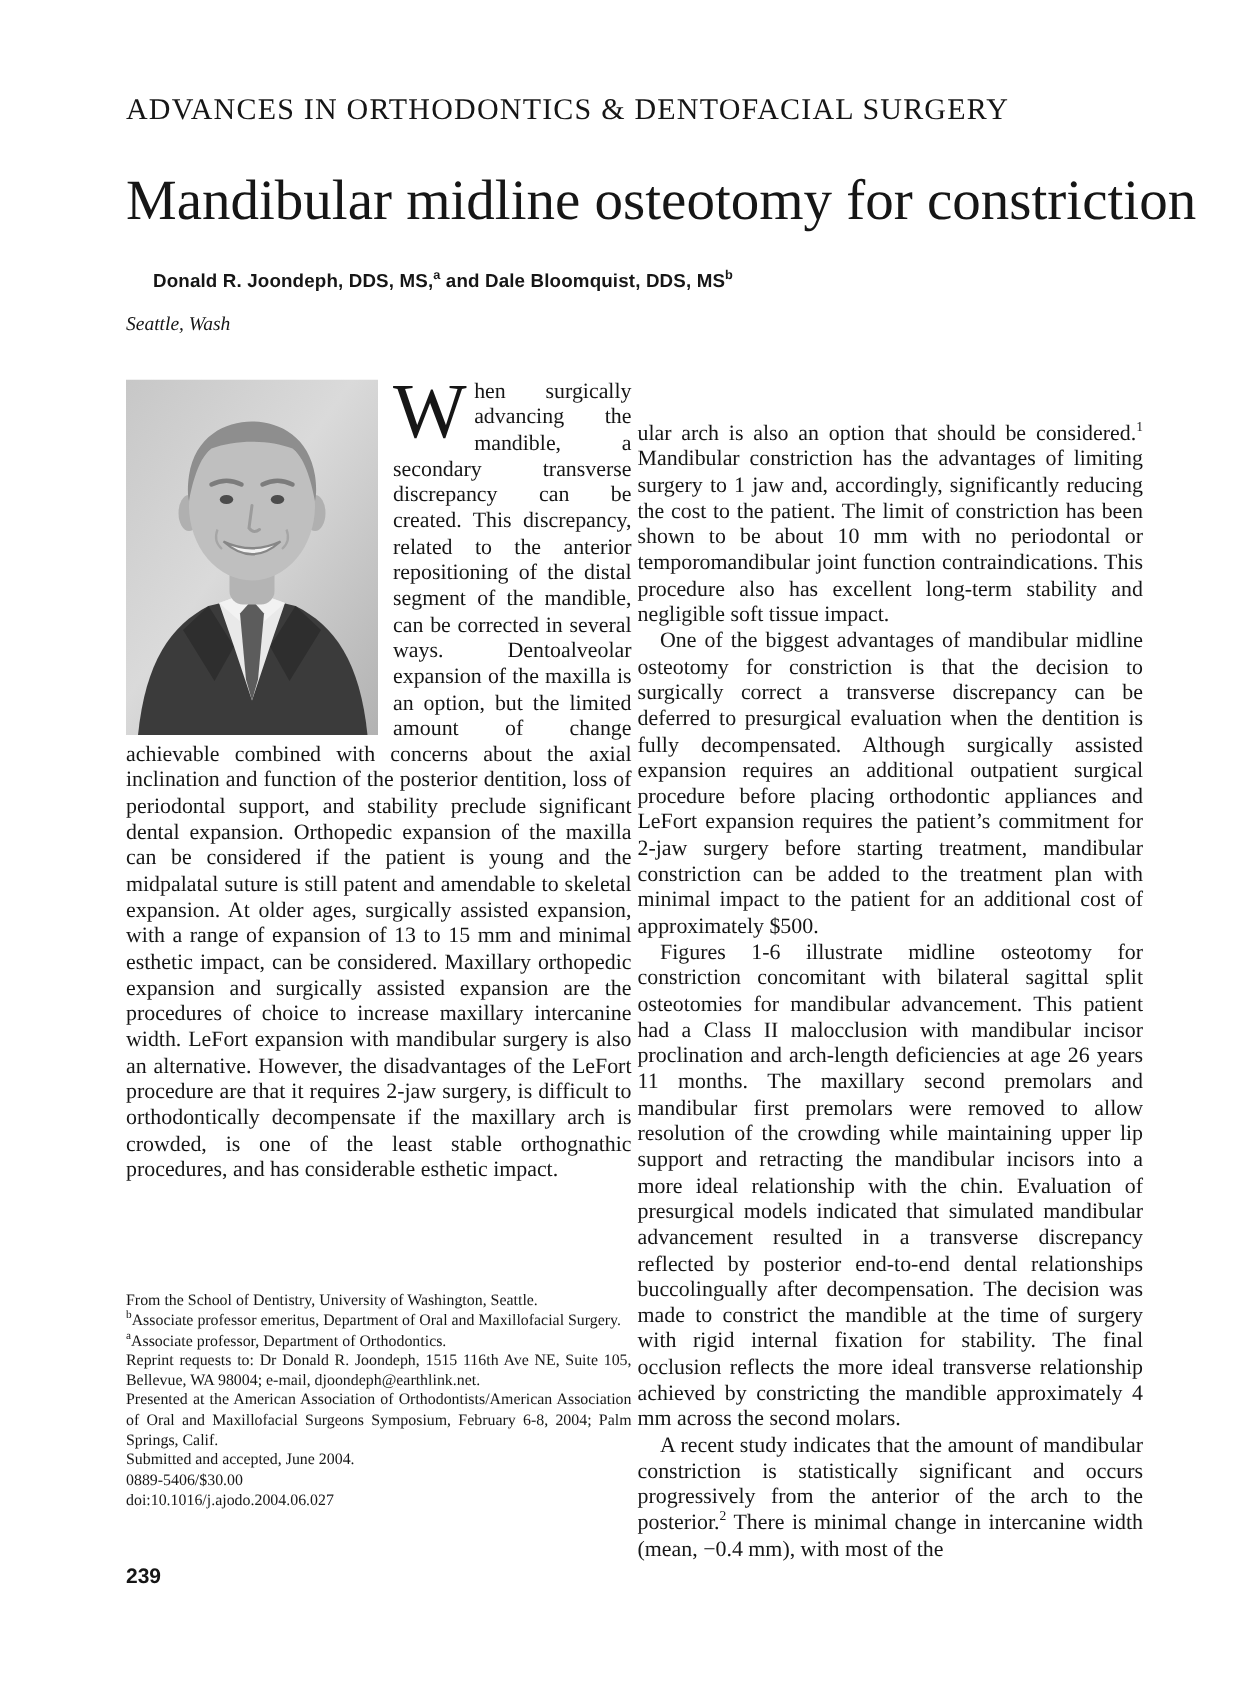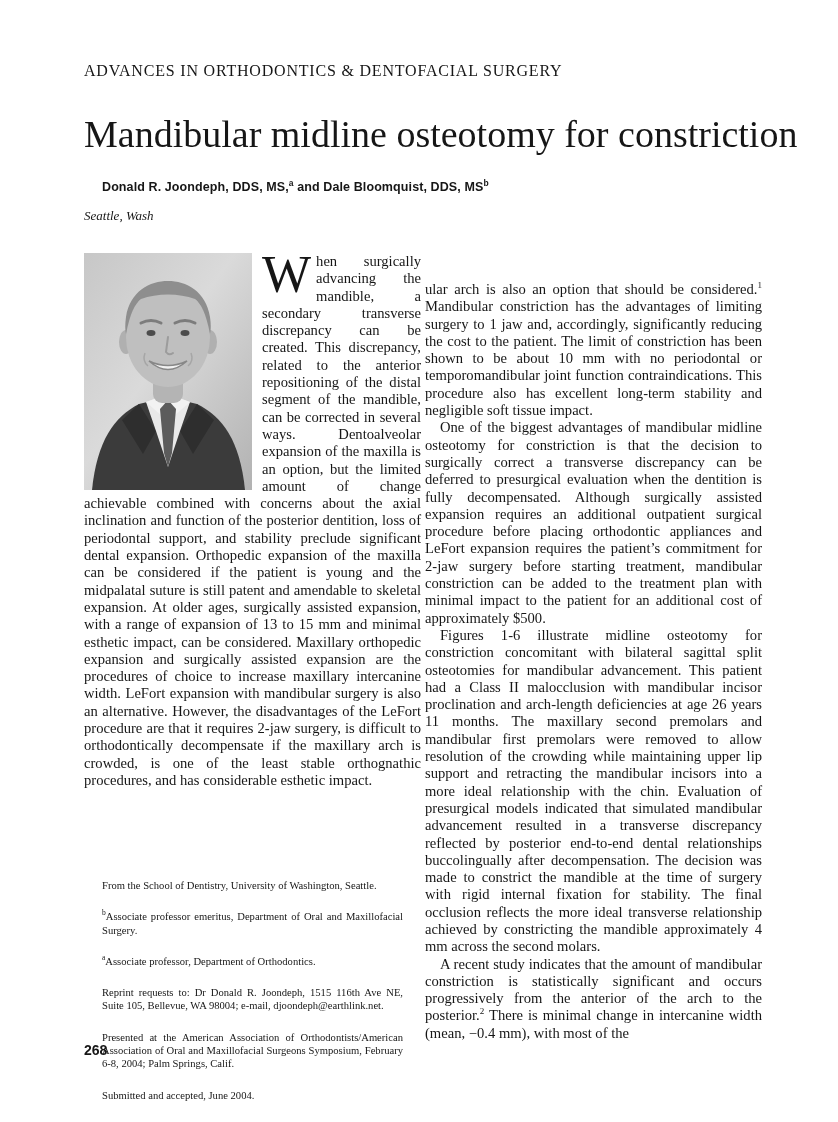--- a/index.html
+++ b/index.html
@@ -1,20 +1,20 @@
 <!DOCTYPE html>
 <html><head>
 <meta charset="utf-8">
 <style>
   html,body{margin:0;padding:0;background:#ffffff;}
   body{width:838px;height:1122px;position:relative;font-family:"Liberation Serif",serif;color:#161616;
        -webkit-font-smoothing:antialiased;}
   .page{position:absolute;inset:0;width:838px;height:1122px;background:#fff;overflow:hidden;}
 
-  .running-head{position:absolute;left:84px;top:62px;font-size:16px;letter-spacing:0.8px;white-space:nowrap;}
+  .running-head{position:absolute;left:84px;top:62px;font-size:20px;letter-spacing:0.8px;white-space:nowrap;}
 
   .article-title{position:absolute;left:84px;top:116px;margin:0;font-size:38px;font-weight:400;
                  line-height:36px;white-space:nowrap;}
 
   .authors{position:absolute;left:84px;top:180px;font-family:"Liberation Sans",sans-serif;
            font-weight:700;font-size:12.5px;letter-spacing:0.1px;white-space:nowrap;padding-left:18px;}
   .authors sup{font-size:8.5px;}
   .location{position:absolute;left:84px;top:208px;font-style:italic;font-size:13px;}
 
   .col{position:absolute;top:253px;width:337px;text-align:justify;font-size:14.6px;line-height:17.3px;}
@@ -24,21 +24,21 @@
   .col p.indent{text-indent:15px;}
   sup{font-size:0.62em;line-height:0;vertical-align:super;}
 
   .photo{float:left;width:168px;height:237px;margin:0 10px 1px 0;}
   .photo svg{display:block;}
 
   .dropcap{float:left;font-size:52px;line-height:40px;padding:2px 5px 0 0;font-weight:400;}
 
   .footnotes{position:absolute;left:0;top:608px;width:337px;text-align:justify;
              font-size:10.6px;line-height:13.3px;}
-  .footnotes p{margin:18px;}
+  .footnotes p{margin:0;}
   .footnotes sup{font-size:7.5px;}
 
   .page-number{position:absolute;left:84px;top:1042px;font-family:"Liberation Sans",sans-serif;
                font-weight:700;font-size:14px;}
 </style>
 </head>
 <body>
 
 <div class="page">
 
@@ -99,15 +99,15 @@
       </div>
   </div>
 
   <div class="col col-right">
       <p><span>ular arch is also an option that should be considered.</span><sup>1</sup><span> Mandibular constriction has the advantages of limiting surgery to 1 jaw and, accordingly, significantly reducing the cost to the patient. The limit of constriction has been shown to be about 10 mm with no periodontal or temporomandibular joint function contraindications. This procedure also has excellent long-term stability and negligible soft tissue impact.</span></p>
       <p class="indent"><span>One of the biggest advantages of mandibular midline osteotomy for constriction is that the decision to surgically correct a transverse discrepancy can be deferred to presurgical evaluation when the dentition is fully decompensated. Although surgically assisted expansion requires an additional outpatient surgical procedure before placing orthodontic appliances and LeFort expansion requires the patient’s commitment for 2-jaw surgery before starting treatment, mandibular constriction can be added to the treatment plan with minimal impact to the patient for an additional cost of approximately $500.</span></p>
       <p class="indent"><span>Figures 1-6 illustrate midline osteotomy for constriction concomitant with bilateral sagittal split osteotomies for mandibular advancement. This patient had a Class II malocclusion with mandibular incisor proclination and arch-length deficiencies at age 26 years 11 months. The maxillary second premolars and mandibular first premolars were removed to allow resolution of the crowding while maintaining upper lip support and retracting the mandibular incisors into a more ideal relationship with the chin. Evaluation of presurgical models indicated that simulated mandibular advancement resulted in a transverse discrepancy reflected by posterior end-to-end dental relationships buccolingually after decompensation. The decision was made to constrict the mandible at the time of surgery with rigid internal fixation for stability. The final occlusion reflects the more ideal transverse relationship achieved by constricting the mandible approximately 4 mm across the second molars.</span></p>
       <p class="indent"><span>A recent study indicates that the amount of mandibular constriction is statistically significant and occurs progressively from the anterior of the arch to the posterior.</span><sup>2</sup><span> There is minimal change in intercanine width (mean, −0.4 mm), with most of the</span></p>
     </div>
 
-  <div class="page-number">268</div>
+  <div class="page-number">239</div>
 
 </div>
 
 </body></html>

